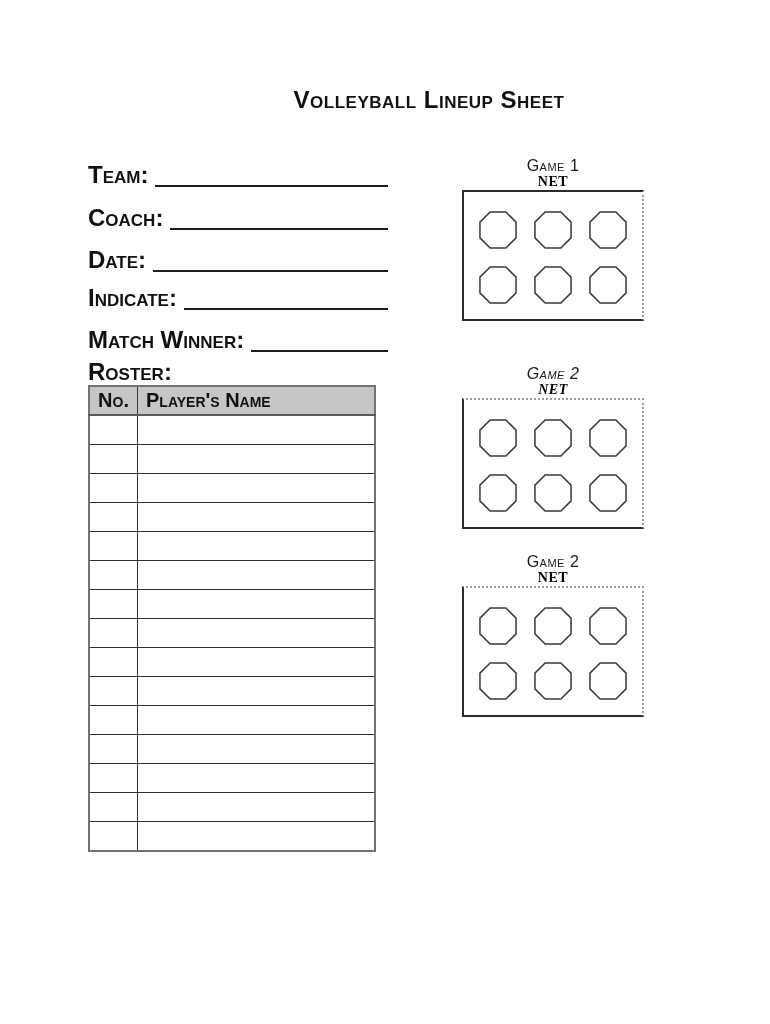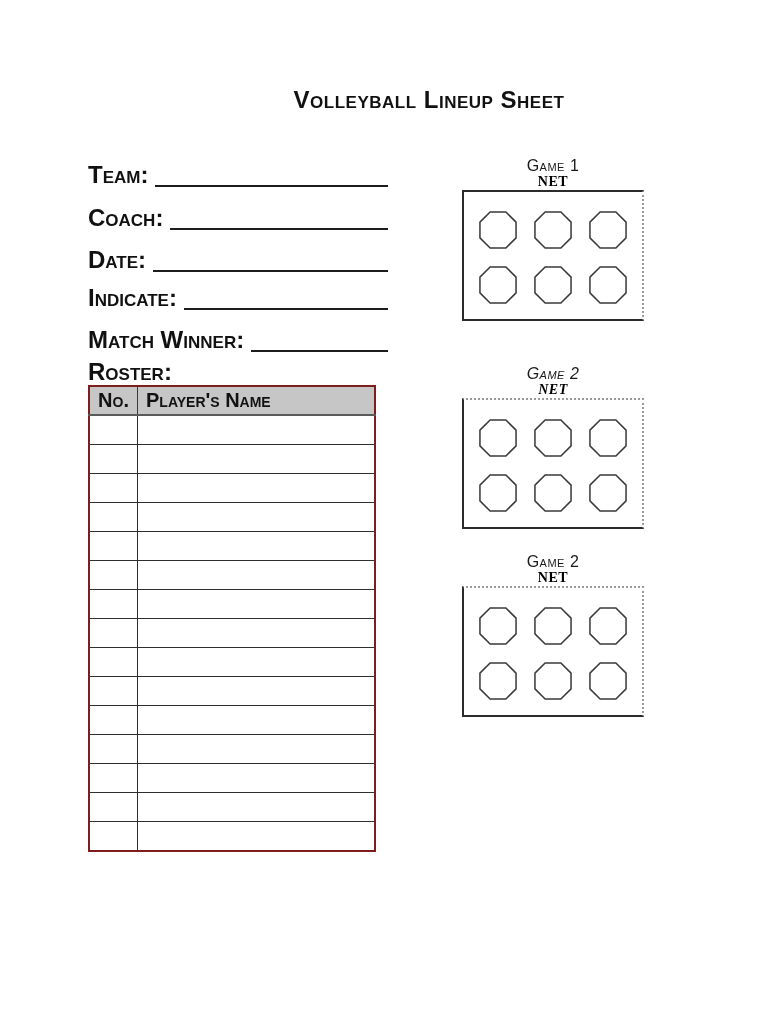--- a/index.html
+++ b/index.html
@@ -28,21 +28,21 @@
   #field-match-winner{top:326px;}
 
   
   .roster-heading{
     position:absolute;left:88px;top:358px;
     font-weight:bold;font-size:24px;font-variant:small-caps;
   }
   table.roster{
     position:absolute;left:88px;top:385px;width:288px;
     border-collapse:collapse;table-layout:fixed;
-    border:2px solid #7f1d1d;
+    border:2px solid #737373;
   }
   table.roster th{
     background:#c6c6c6;font-variant:small-caps;font-weight:bold;
     font-size:20px;text-align:left;height:27px;padding:0 0 0 8px;
     border:1px solid #3a3a3a;border-top:1px solid #9a9a9a;border-bottom:2px solid #5a5a5a;
   }
   table.roster th.col-no{width:47px;text-align:center;padding:0;}
   table.roster td{
     height:28px;border:1px solid #2e2e2e;background:#ffffff;
     font-size:16px;padding:0 6px;

